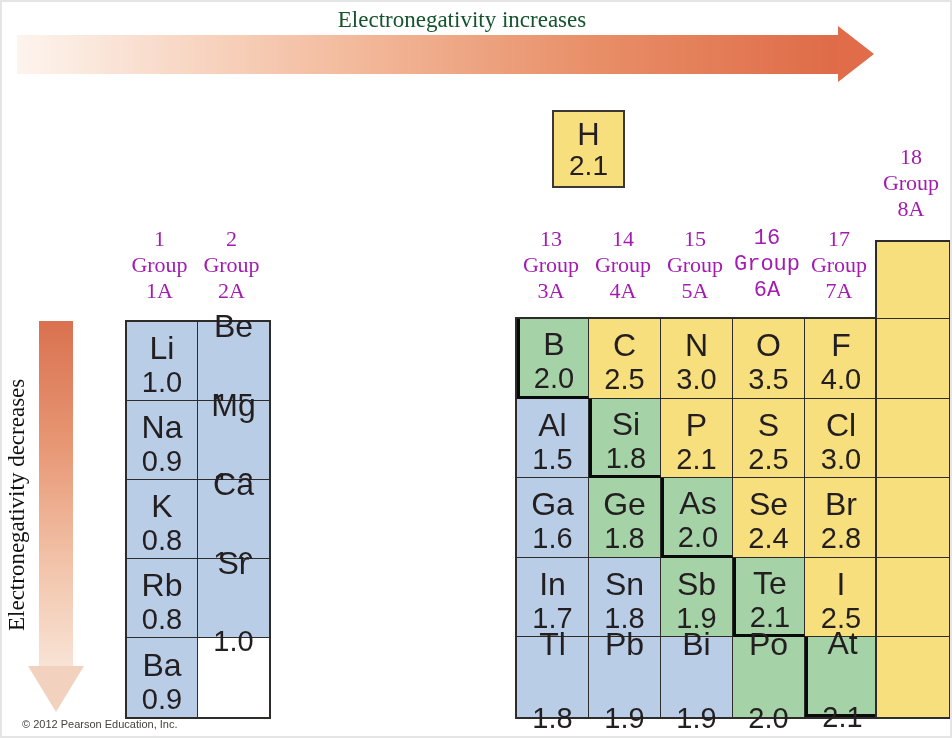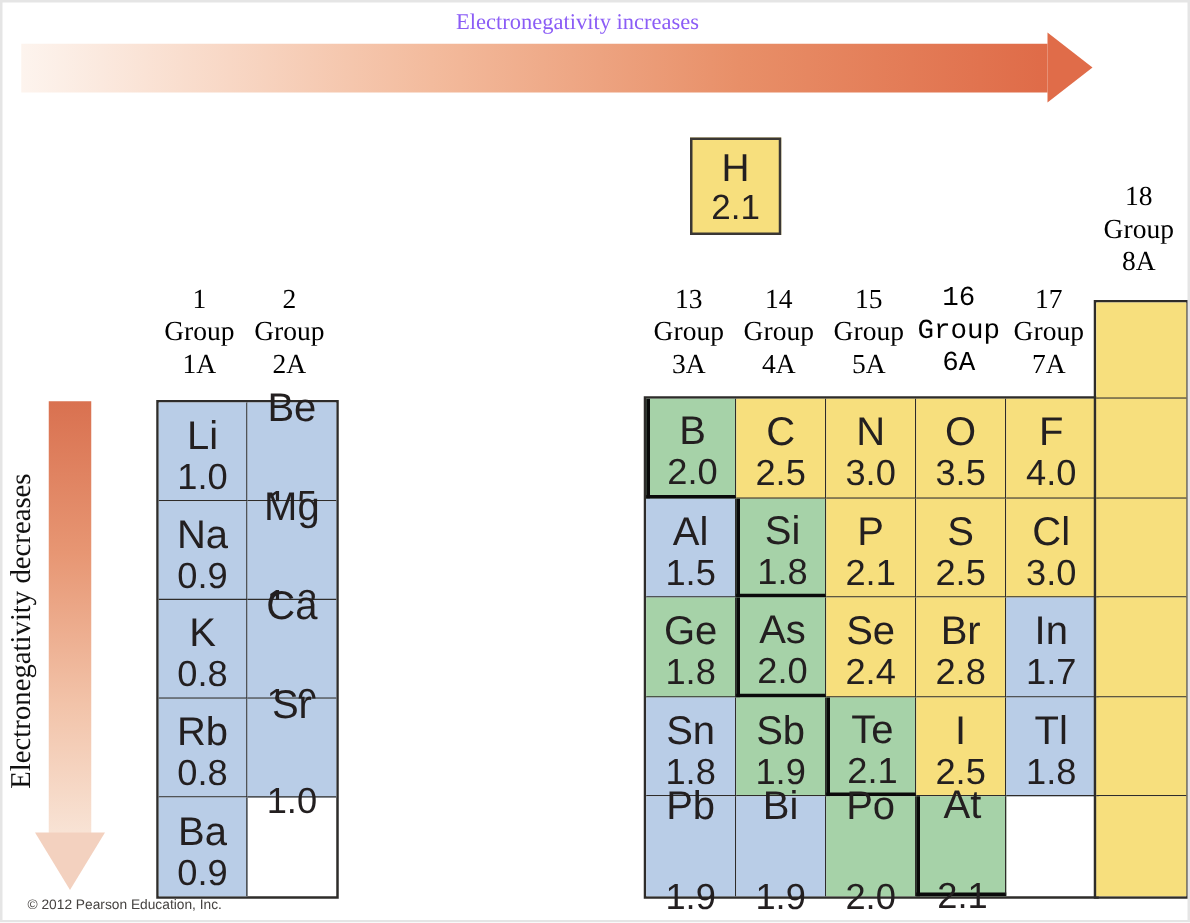--- a/index.html
+++ b/index.html
@@ -4,21 +4,21 @@
 <style>
   html,body{margin:0;padding:0;background:#fff;}
   .page{
     position:relative;width:952px;height:738px;box-sizing:border-box;
     background:#ffffff;border:2px solid #e5e5e5;overflow:hidden;
     font-family:"Liberation Sans","DejaVu Sans",sans-serif;color:#231f20;
   }
   
   .top-arrow-label{
     position:absolute;left:300px;top:5px;width:320px;text-align:center;
-    font-family:"Liberation Serif","DejaVu Serif",serif;font-size:18px;color:#8b5cf6;
+    font-family:"Liberation Serif","DejaVu Serif",serif;font-size:23px;color:#14532d;
   }
   .top-arrow-shaft{
     position:absolute;left:15px;top:33px;width:821px;height:39px;
     background:linear-gradient(90deg,#fdf4ee 0%,#f3bb9d 40%,#e88f68 70%,#df6b48 100%);
   }
   .top-arrow-head{
     position:absolute;left:836px;top:24px;width:0;height:0;
     border-top:28px solid transparent;border-bottom:28px solid transparent;
     border-left:36px solid #e06c49;
   }
@@ -32,21 +32,21 @@
     background:linear-gradient(180deg,#d97150 0%,#e79673 35%,#f2c3a9 70%,#f8e3d5 100%);
   }
   .left-arrow-head{
     position:absolute;left:26px;top:664px;width:0;height:0;
     border-left:28px solid transparent;border-right:28px solid transparent;
     border-top:46px solid #f3d1bf;
   }
   
   .ghdr{
     position:absolute;width:72px;text-align:center;
-    font-family:"Liberation Serif","DejaVu Serif",serif;font-size:22px;line-height:26px;color:#000000;
+    font-family:"Liberation Serif","DejaVu Serif",serif;font-size:22px;line-height:26px;color:#a21caf;
   }
   .ghdr div{white-space:nowrap;}
   
   .h-cell{
     position:absolute;left:550px;top:108px;width:73px;height:78px;box-sizing:border-box;
     background:#f7df7d;border:2.5px solid #3a3734;
     display:flex;flex-direction:column;align-items:center;justify-content:center;
   }
   
   .ptable{position:absolute;box-sizing:border-box;border:2px solid #2e2c2a;display:grid;}
@@ -209,20 +209,24 @@
     </div>
     <div class="cell c-nm">
       <div class="sym">S</div>
       <div class="val">2.5</div>
     </div>
     <div class="cell c-nm">
       <div class="sym">Cl</div>
       <div class="val">3.0</div>
     </div>
 
+    <div class="cell c-m">
+      <div class="sym">Ga</div>
+      <div class="val">1.6</div>
+    </div>
     <div class="cell c-md">
       <div class="sym">Ge</div>
       <div class="val">1.8</div>
     </div>
     <div class="cell c-md stair">
       <div class="sym">As</div>
       <div class="val">2.0</div>
     </div>
     <div class="cell c-nm">
       <div class="sym">Se</div>

